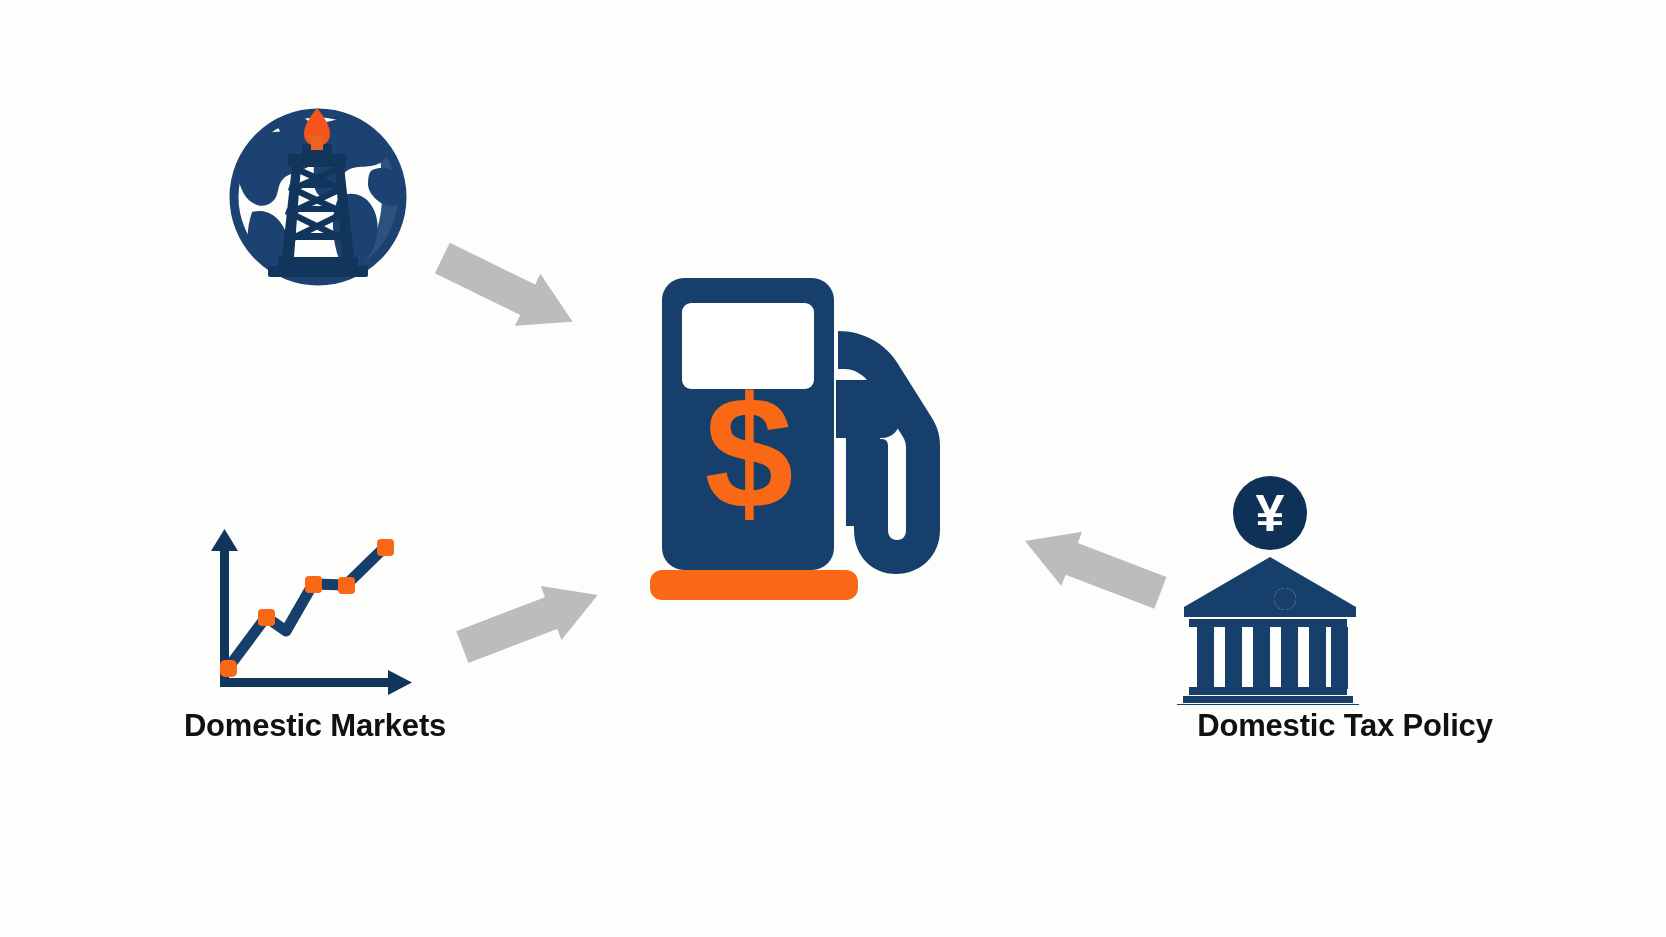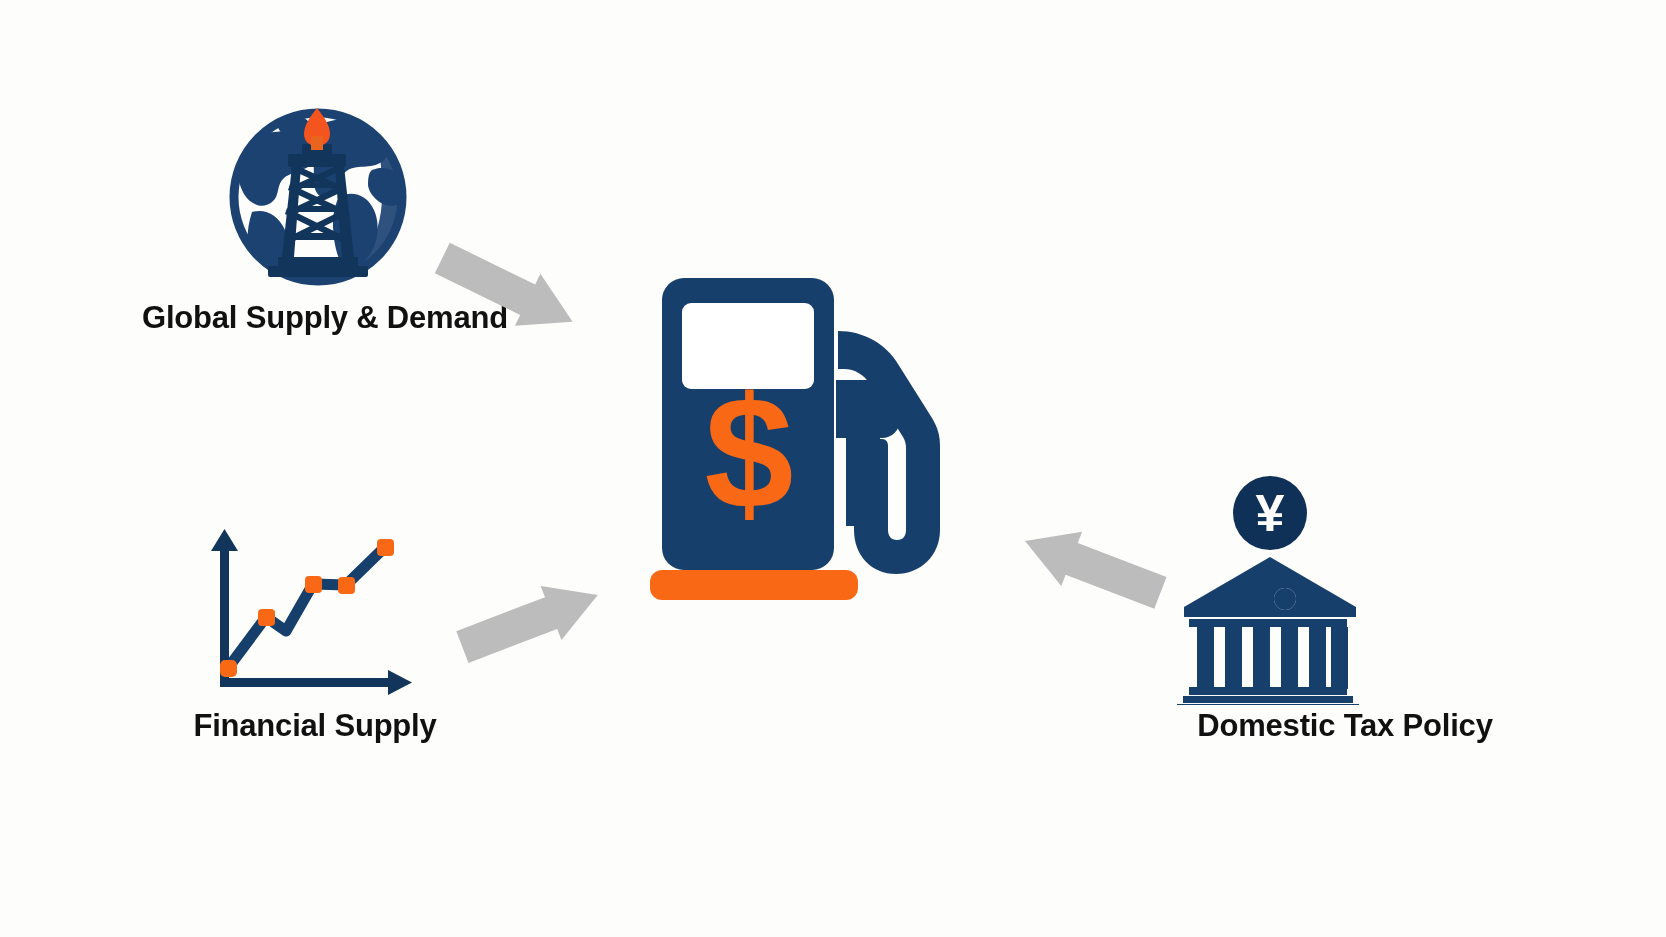--- a/index.html
+++ b/index.html
@@ -100,21 +100,20 @@
         <rect x="66" y="54" width="58" height="13" rx="2"></rect>
         <rect x="80" y="44" width="30" height="11" rx="2"></rect>
       </g>
 
       <g>
         <path fill="#f4541d" d="M95 8 C103 18 108 26 108 34 C108 42 102 46 95 46 C88 46 82 42 82 34 C82 26 87 18 95 8 Z"></path>
         <rect x="89" y="36" width="12" height="14" fill="#e8641f"></rect>
       </g>
     </svg>
   </div>
-  <div class="node-label" id="label-global">Global Supply &amp; Demand</div>
 
   <div class="node" style="left:200px; top:525px; width:230px; height:175px;">
     <svg width="230" height="175" viewBox="0 0 230 175">
 
       <g fill="#12355c">
         <rect x="20" y="22" width="9" height="140"></rect>
         <polygon points="24.5,4 38,26 11,26"></polygon>
       </g>
 
       <g fill="#12355c">
@@ -126,21 +125,21 @@
 
       <g fill="#f96815">
         <rect x="20" y="135" width="17" height="17" rx="5"></rect>
         <rect x="58" y="84" width="17" height="17" rx="4"></rect>
         <rect x="105" y="51" width="17" height="17" rx="4"></rect>
         <rect x="138" y="52" width="17" height="17" rx="4"></rect>
         <rect x="177" y="14" width="17" height="17" rx="4"></rect>
       </g>
     </svg>
   </div>
-  <div class="node-label" id="label-financial">Financial Supply</div>
+  <div class="node-label" id="label-financial">Domestic Markets</div>
 
   <div class="node" style="left:650px; top:268px; width:310px; height:350px;">
     <svg width="310" height="350" viewBox="0 0 310 350">
 
       <g>
         <path fill="#173f6b" d="M188 63
                  C214 63 236 76 248 96
                  L282 150
                  C288 160 290 168 290 178
                  L290 262

